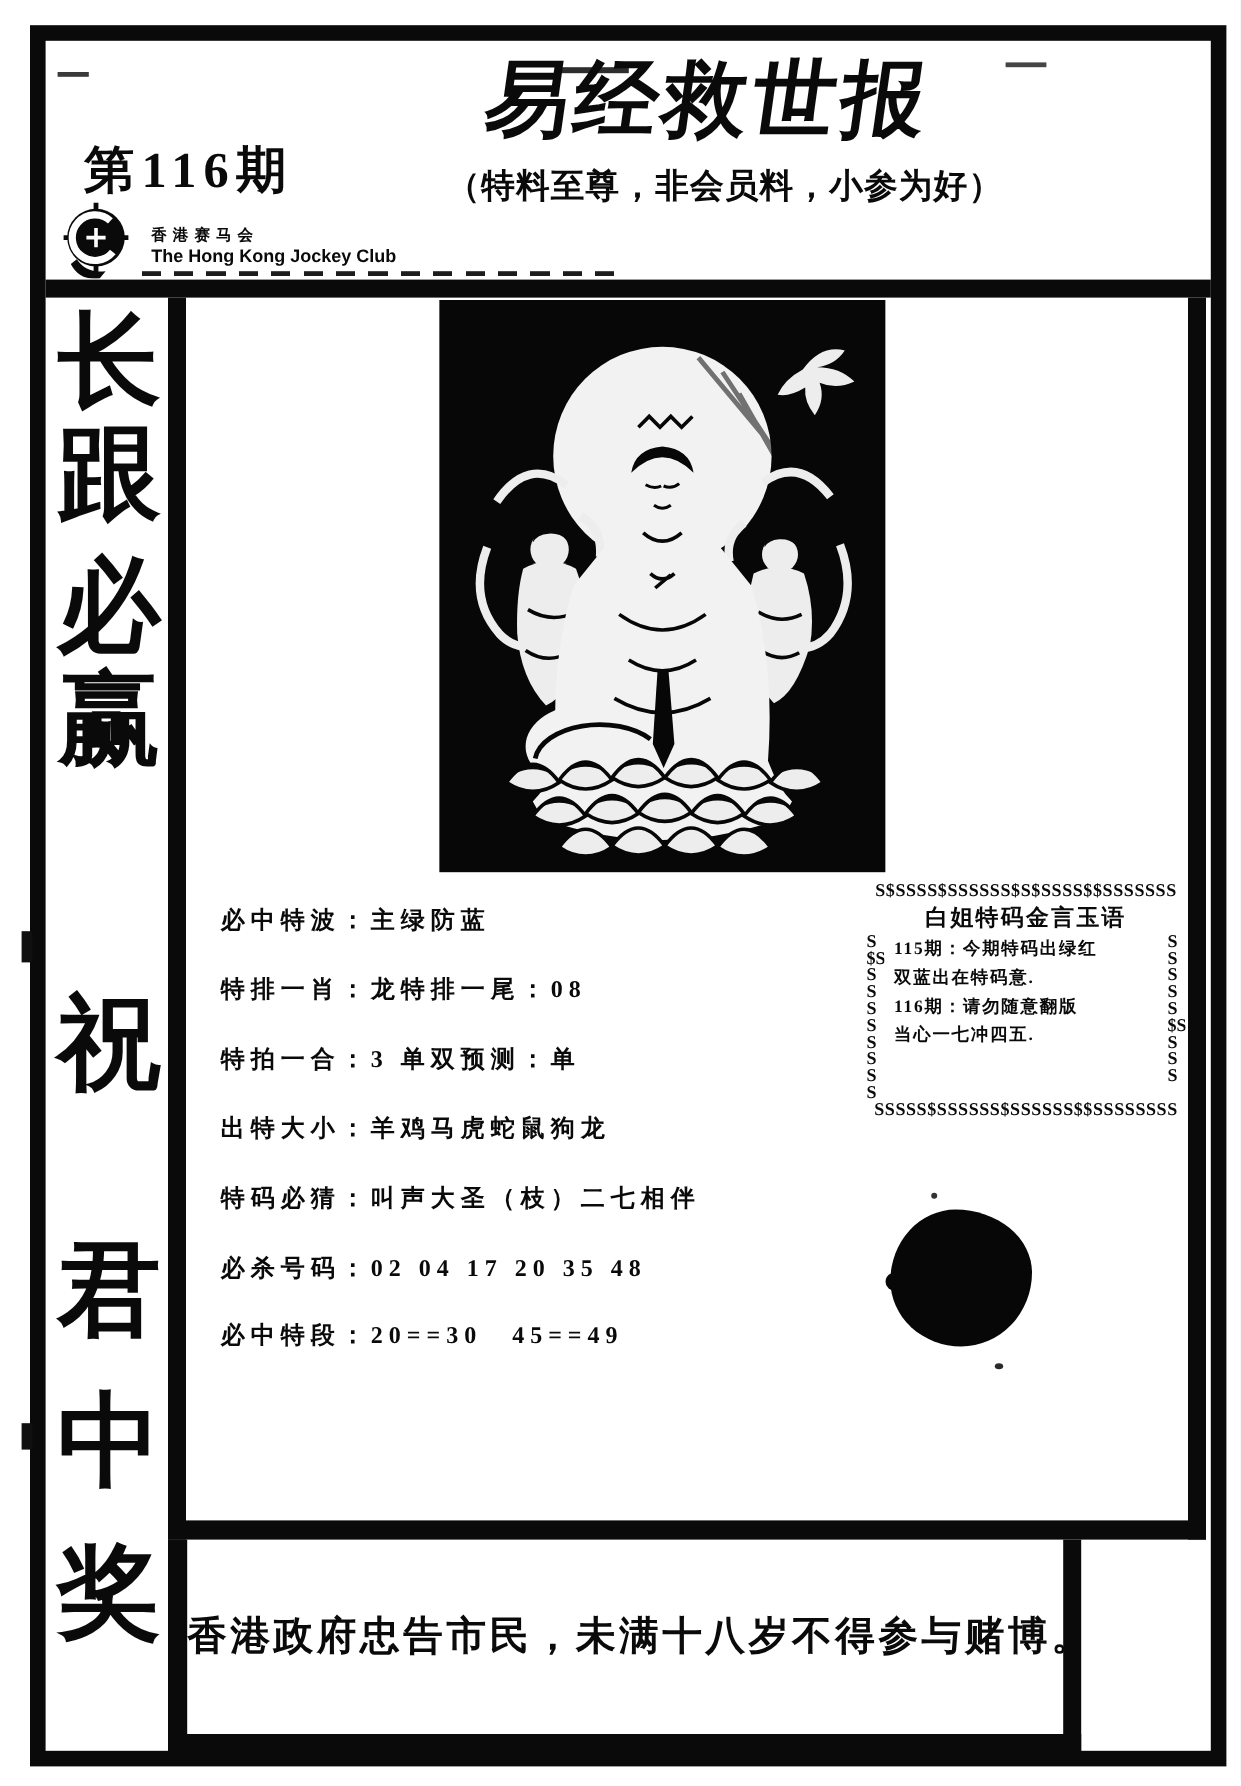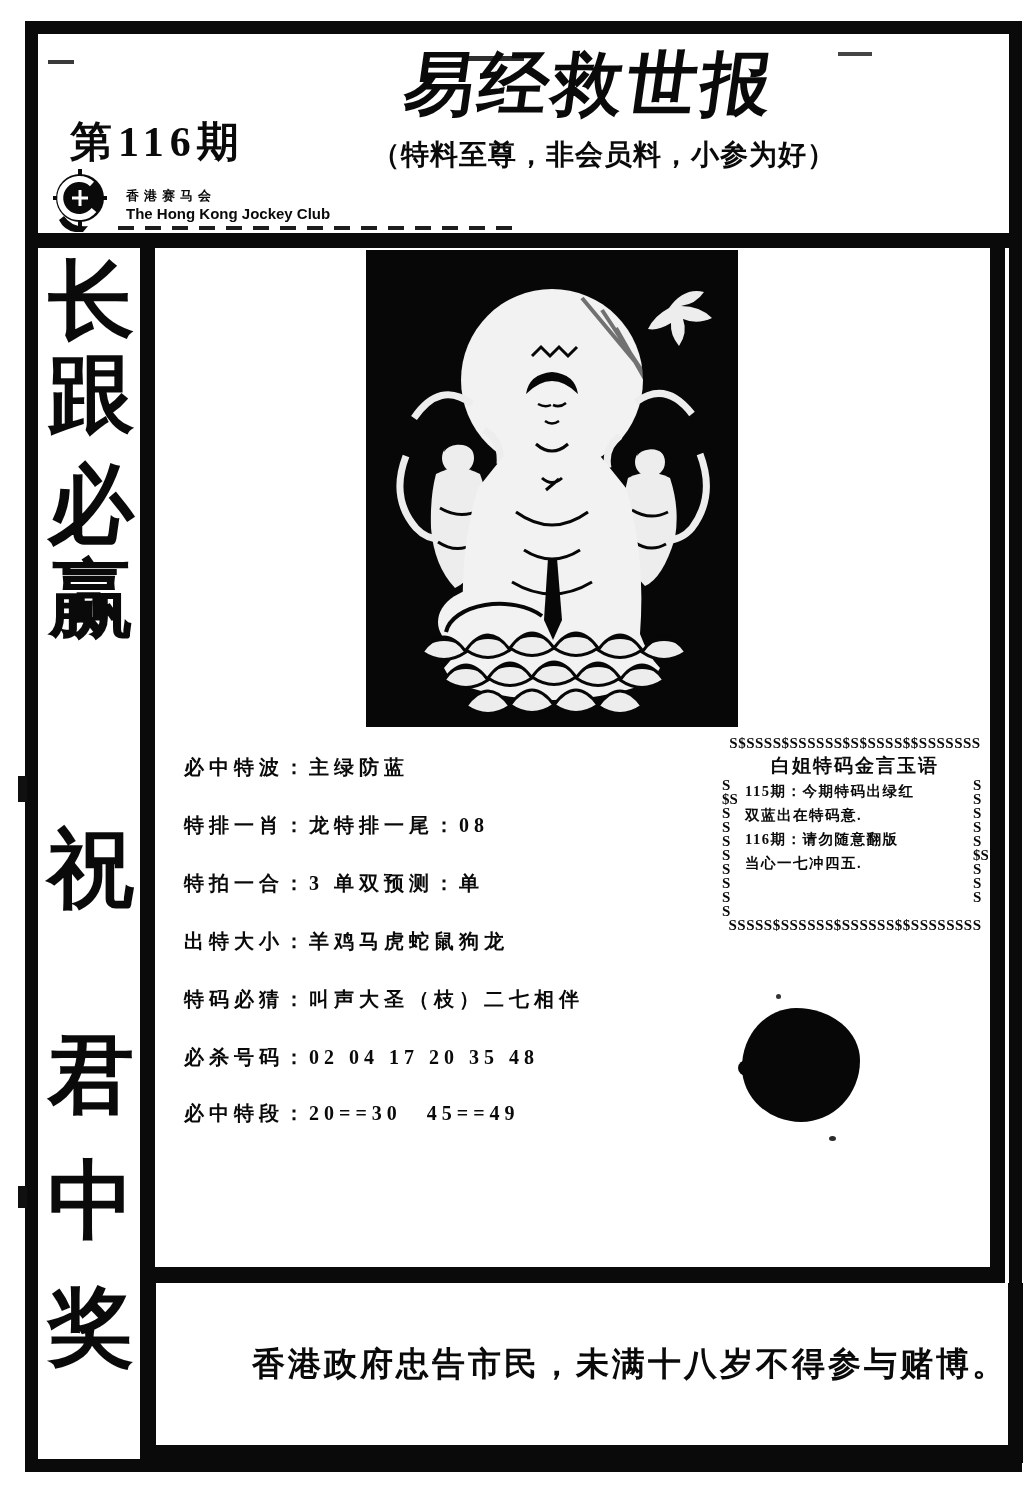--- a/index.html
+++ b/index.html
@@ -58,23 +58,23 @@
 
   
   .ink-blot{position:absolute;left:742px;top:1008px;width:118px;height:114px;background:#070707;
             border-radius:46% 54% 50% 50% / 52% 46% 54% 48%;}
   .ink-blot::before{content:"";position:absolute;left:-4px;top:52px;width:18px;height:16px;background:#070707;
             border-radius:50%;}
   .ink-dot{position:absolute;left:829px;top:1136px;width:7px;height:5px;background:#2a2a2a;border-radius:50%;}
   .ink-dot2{position:absolute;left:776px;top:994px;width:5px;height:5px;background:#333;border-radius:50%;}
 
   
-  .footer-box{position:absolute;left:140px;top:1283px;width:883px;height:180px;box-sizing:border-box;
+  .footer-box{position:absolute;left:140px;top:1283px;width:761px;height:180px;box-sizing:border-box;
               border-left:16px solid #0a0a0a;border-right:15px solid #0a0a0a;border-bottom:18px solid #0a0a0a;
-              display:flex;flex-direction:column;justify-content:center;align-items:flex-end;gap:26px;}
+              display:flex;flex-direction:column;justify-content:center;align-items:flex-start;gap:26px;}
   .footer-line{font-size:33px;font-weight:bold;letter-spacing:3px;white-space:nowrap;line-height:1.1;}
 </style>
 </head>
 <body>
 
 <div class="page">
 
   <div class="outer-border"></div>
 
   <div>

